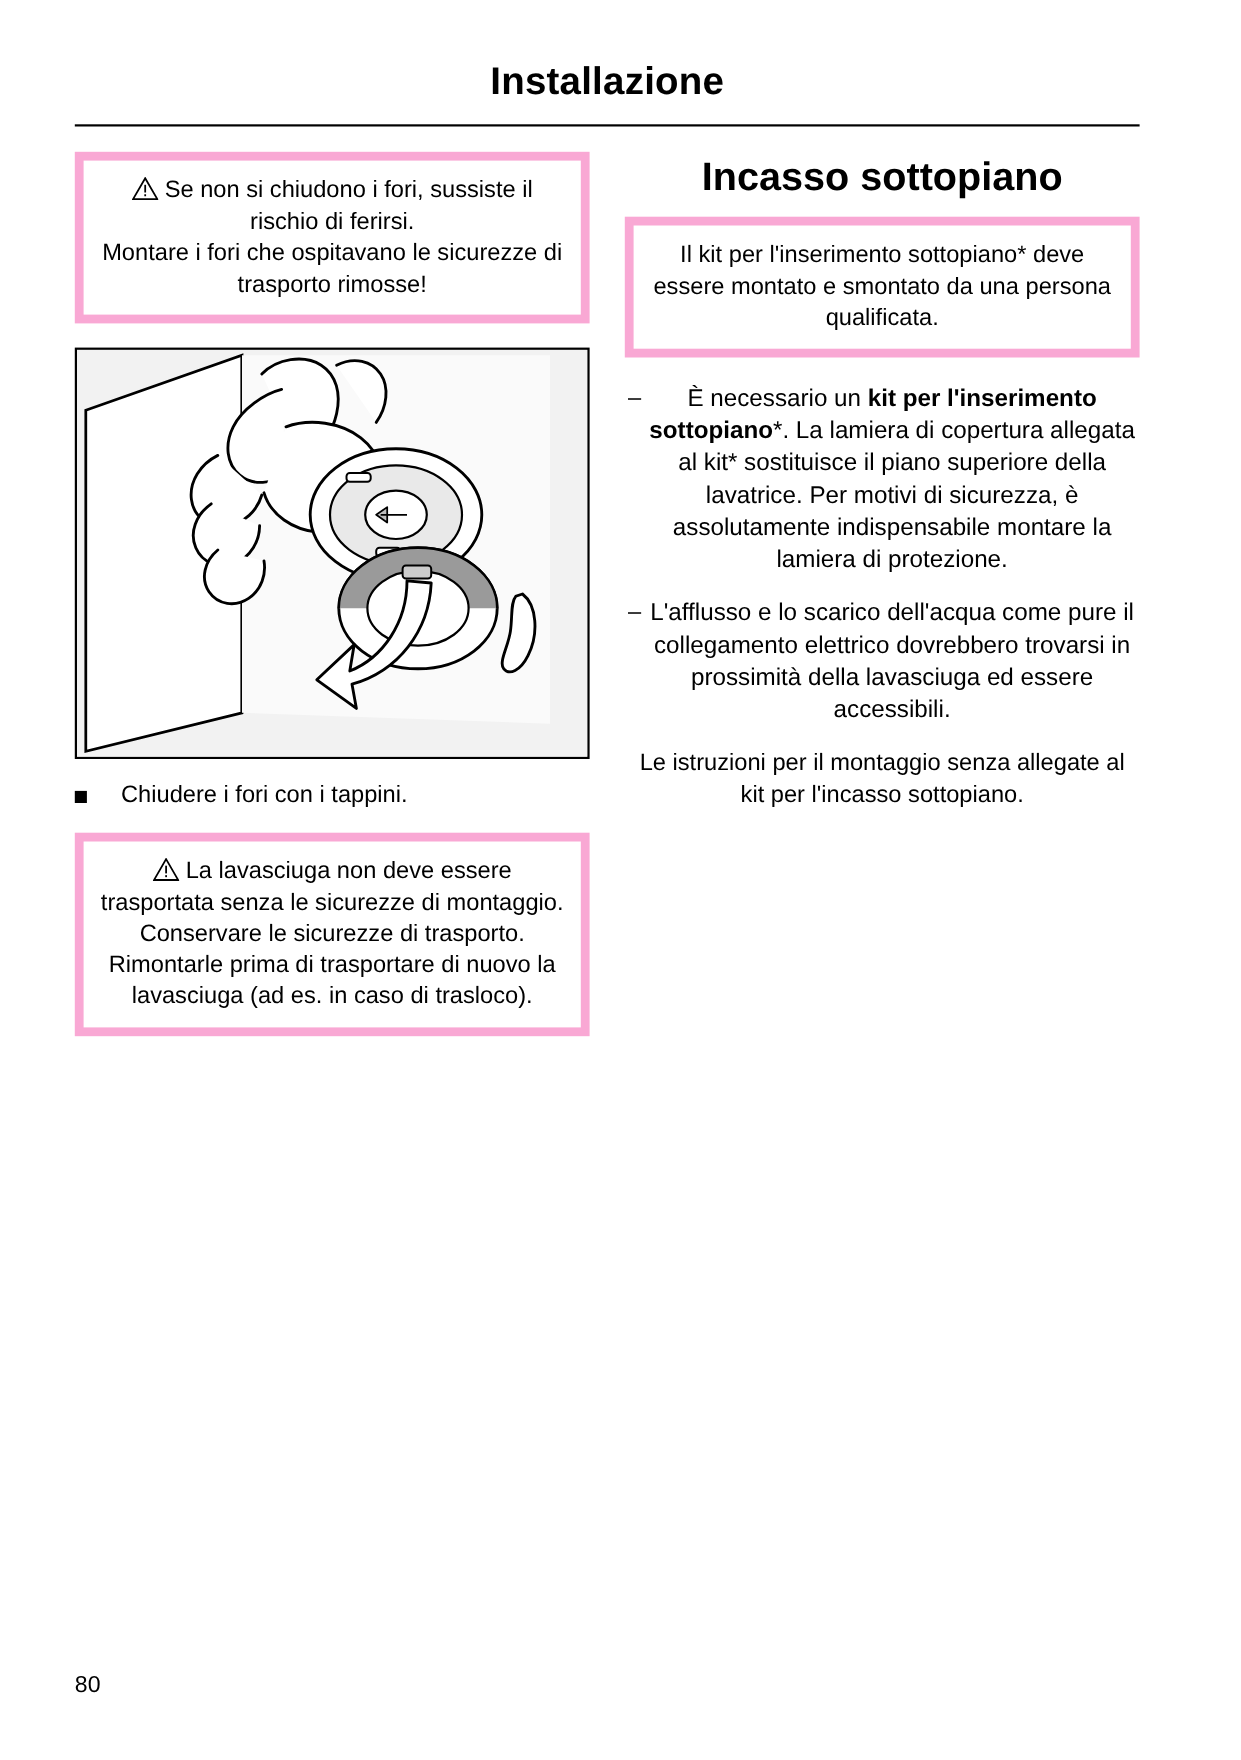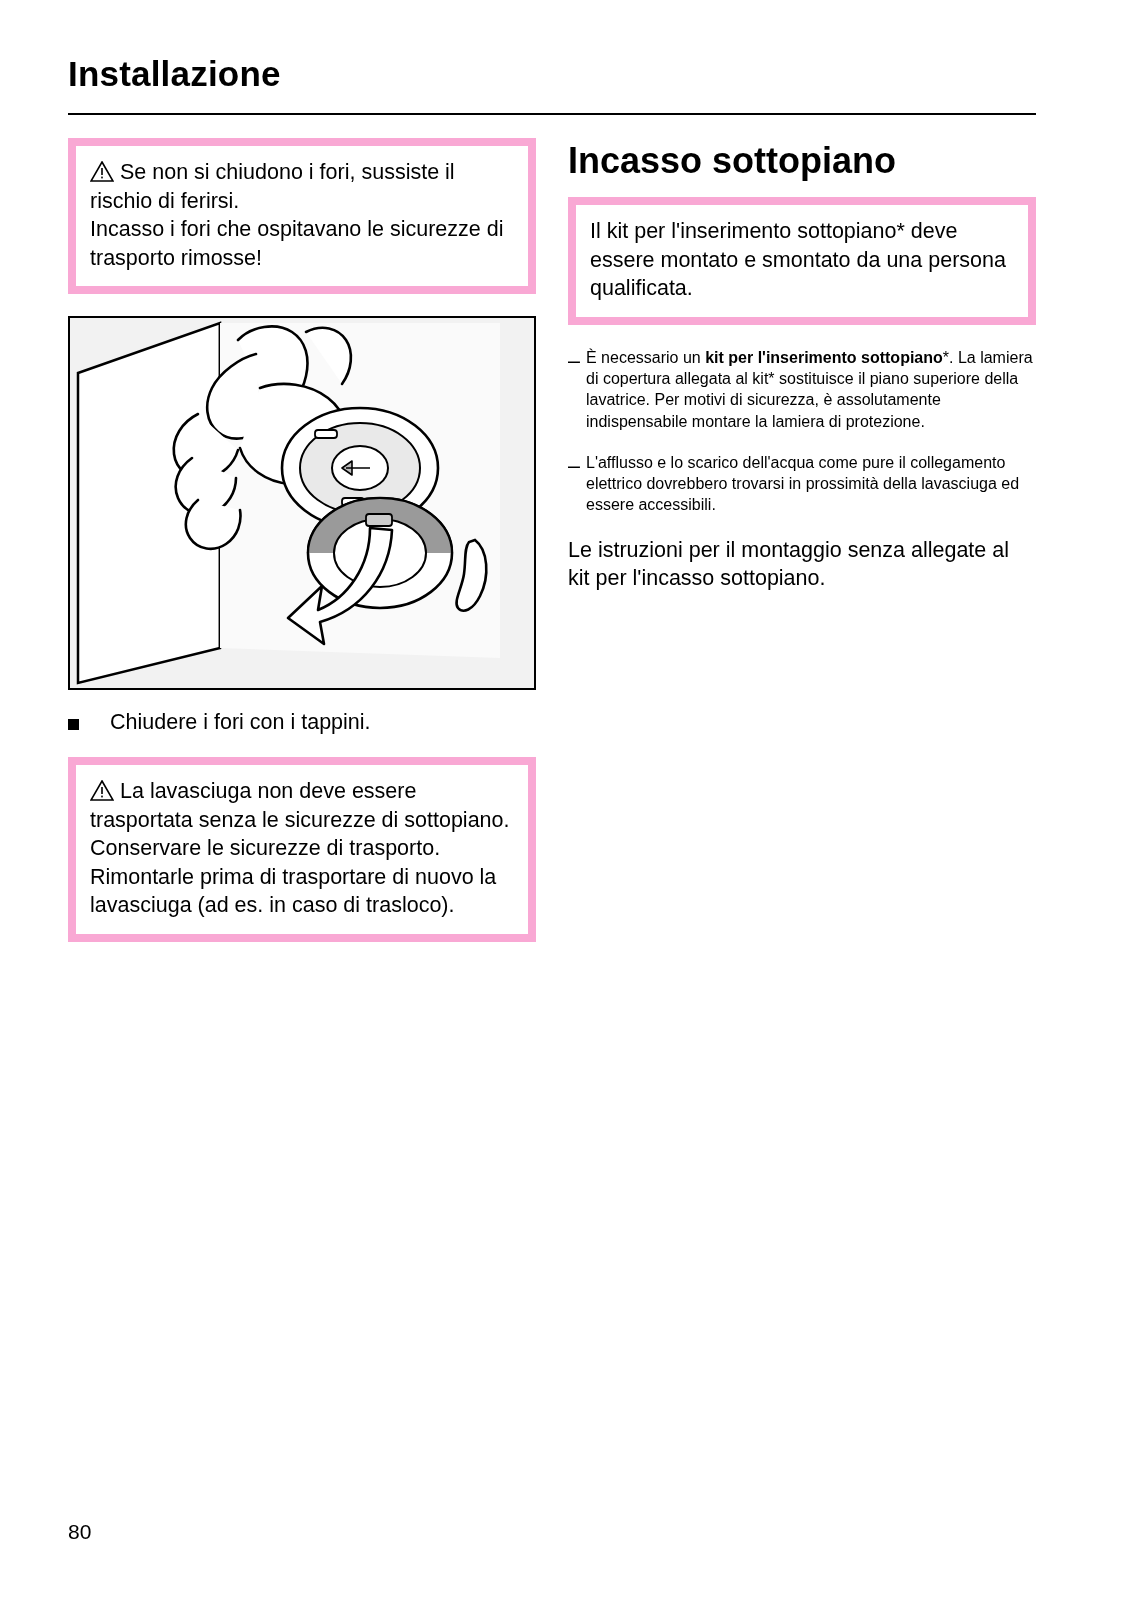--- a/index.html
+++ b/index.html
@@ -13,20 +13,21 @@
     font-family: "Liberation Sans", sans-serif;
     color: #000000;
     position: relative;
   }
   .page {
     position: absolute;
     left: 0; top: 0;
     width: 1128px;
     height: 1600px;
     box-sizing: border-box;
+    text-align: center;
   }
   .header {
     position: absolute;
     left: 68px;
     top: 55px;
     width: 968px;
   }
   .header h1 {
     margin: 0;
     font-size: 35px;
@@ -110,21 +111,21 @@
     align-items: flex-start;
     margin-bottom: 20px;
   }
   .dash-mark {
     width: 18px;
     flex: 0 0 auto;
     font-size: 21.5px;
     line-height: 1.33;
   }
   .dash-text {
-    font-size: 16px;
+    font-size: 22px;
     line-height: 1.33;
     flex: 1 1 auto;
   }
   h2.section {
     font-size: 36px;
     font-weight: bold;
     margin: 26px 0 14px 0;
     line-height: 1.25;
   }
   h2.section.first {
@@ -154,21 +155,21 @@
   <div class="header-rule"></div>
 
   <div class="col-left">
 
     <div class="note-box">
       <p><span class="warn-icon"><svg viewBox="0 0 24 21" width="24" height="21">
               <polygon points="12,1 23,20 1,20" fill="none" stroke="#000" stroke-width="1.6"></polygon>
               <rect x="11.2" y="7" width="1.6" height="7" fill="#000"></rect>
               <rect x="11.2" y="15.6" width="1.6" height="1.8" fill="#000"></rect>
             </svg></span><span>Se non si chiudono i fori, sussiste il rischio di ferirsi.</span></p>
-      <p>Incasso i fori che ospitavano le sicurezze di trasporto rimosse!</p>
+      <p>Montare i fori che ospitavano le sicurezze di trasporto rimosse!</p>
     </div>
 
     <div class="figure">
       <svg viewBox="0 0 464 370" width="464" height="370">
         <rect x="0" y="0" width="464" height="370" fill="#f2f2f2"></rect>
 
         <path d="M8 55 L150 5 L150 330 L8 365 Z" fill="#ffffff" stroke="#000" stroke-width="2.5"></path>
         <path d="M150 5 L150 330" fill="none" stroke="#000" stroke-width="2.5"></path>
 
         <path d="M150 5 L430 5 L430 340 L150 330 Z" fill="#fafafa" stroke="none"></path>
@@ -205,21 +206,21 @@
     <div class="bullet-item">
       <span class="bullet-sq"></span>
       <span class="bullet-text">Chiudere i fori con i tappini.</span>
     </div>
 
     <div class="note-box">
       <p><span class="warn-icon"><svg viewBox="0 0 24 21" width="24" height="21">
               <polygon points="12,1 23,20 1,20" fill="none" stroke="#000" stroke-width="1.6"></polygon>
               <rect x="11.2" y="7" width="1.6" height="7" fill="#000"></rect>
               <rect x="11.2" y="15.6" width="1.6" height="1.8" fill="#000"></rect>
-            </svg></span><span>La lavasciuga non deve essere trasportata senza le sicurezze di sottopiano.</span></p>
+            </svg></span><span>La lavasciuga non deve essere trasportata senza le sicurezze di montaggio.</span></p>
       <p>Conservare le sicurezze di trasporto. Rimontarle prima di trasportare di nuovo la lavasciuga (ad es. in caso di trasloco).</p>
     </div>
 
 
 
   </div>
 
   <div class="col-right">
 
     <h2 class="section first">Incasso sottopiano</h2>

